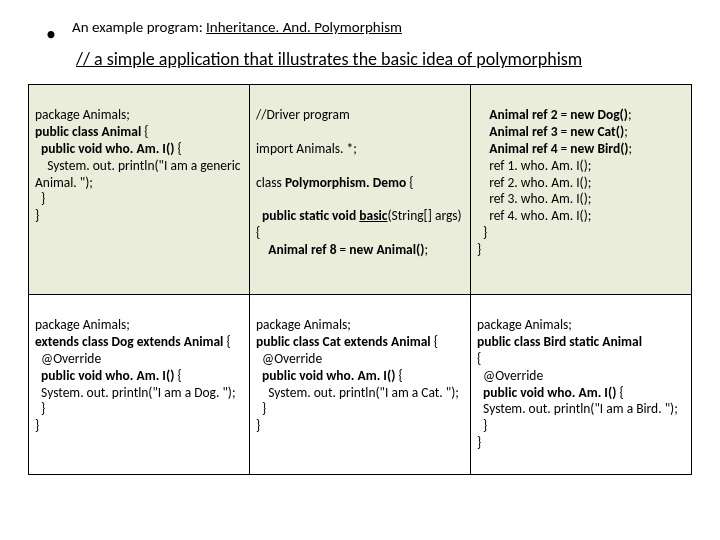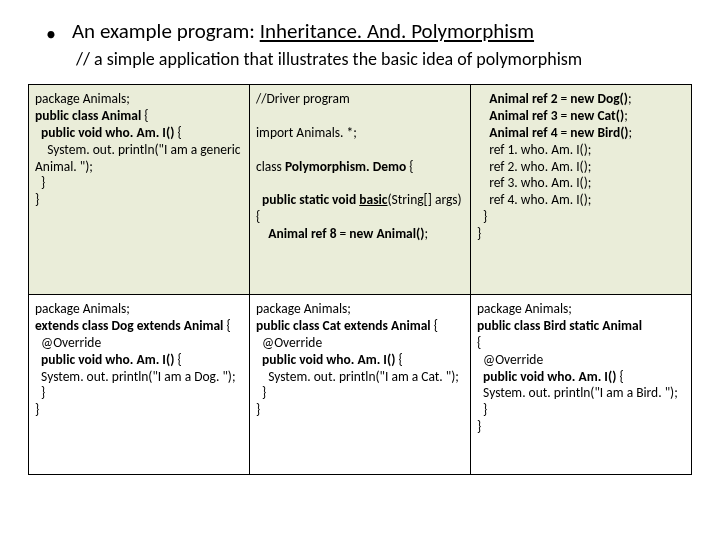--- a/index.html
+++ b/index.html
@@ -16,39 +16,40 @@
     align-items: flex-start;
     margin-bottom: 2px;
     margin-left: 18px;
   }
   .bullet {
     font-size: 20px;
     margin-right: 16px;
     margin-top: 4px;
   }
   .heading {
-    font-size: 21px;
+    font-size: 15px;
   }
   .heading .underline {
     text-decoration: underline;
   }
   .subtitle {
     font-size: 18px;
     margin-left: 48px;
     margin-bottom: 14px;
+    text-decoration: underline;
   }
   table.grid {
     width: 100%;
     border-collapse: collapse;
     table-layout: fixed;
   }
   table.grid td {
     border: 1px solid #000;
     vertical-align: top;
-    padding: 6px 6px 6px 6px;
+    padding: 22px 6px 6px 6px;
     font-size: 13.5px;
     line-height: 1.25;
   }
   tr.top-row td {
     background: #eaedd9;
     height: 210px;
   }
   tr.bottom-row td {
     background: #fff;
     height: 180px;

